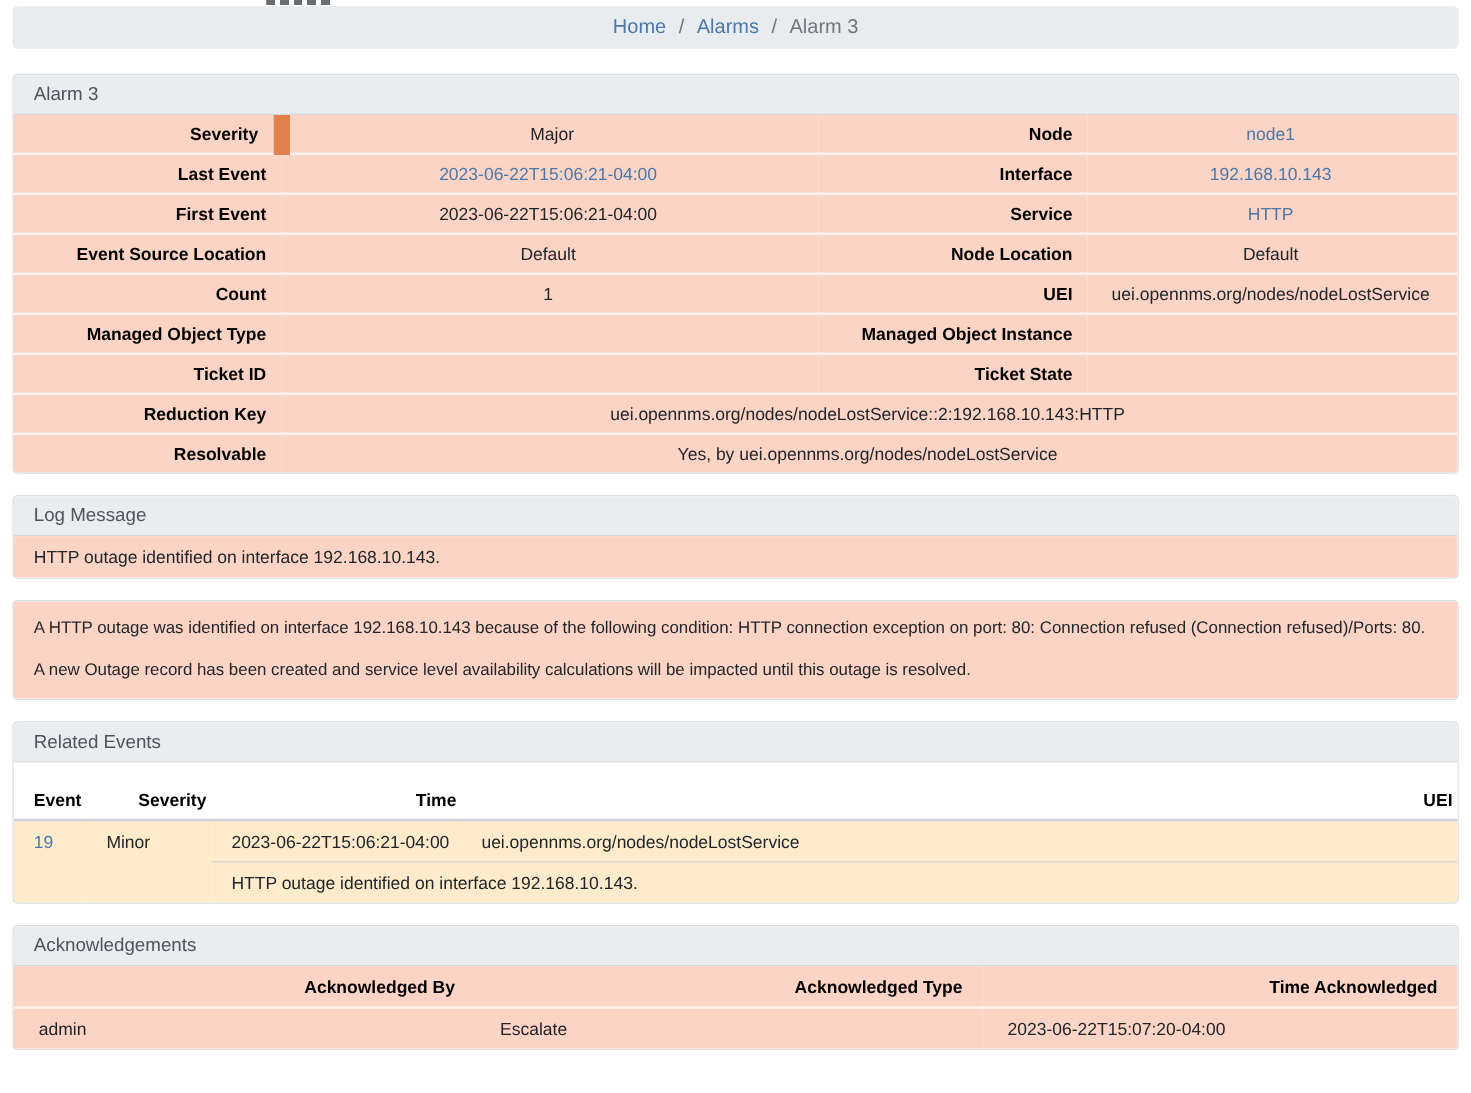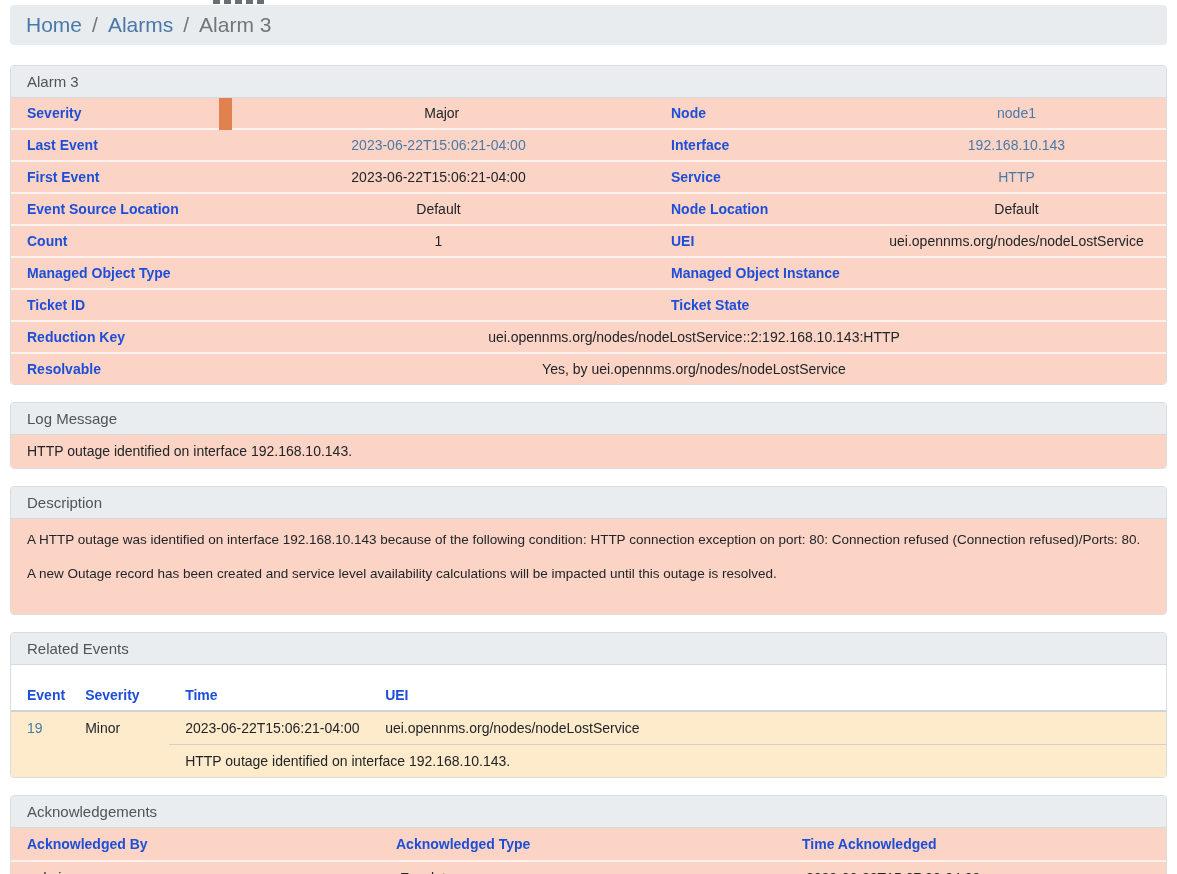--- a/index.html
+++ b/index.html
@@ -17,54 +17,54 @@
     background:repeating-linear-gradient(90deg,#434a50 0 7px,transparent 7px 11px);
     opacity:.8;
   }
 
   .page { padding:5px 10px; }
 
   
   .breadcrumb{
     display:flex; align-items:center; gap:10px;
     background:var(--breadcrumb-bg,#e9ecef);
-    border-radius:4px; padding:8px 16px; margin:0 0 20px 0; font-size:21px;
+    border-radius:4px; padding:8px 16px; margin:0 0 20px 0; font-size:16px;justify-content:center;
   }
   .breadcrumb .sep, .breadcrumb .current { color:#6f767c; }
 
   
   .panel{
     border:1px solid #dadde0; border-radius:4px;
     margin-bottom:17px; overflow:hidden; background:#fff;
   }
   .panel-header{
     background:var(--panel-header-bg,#e9edf0);
     color:var(--panel-header-text,#4d545a);
     border-bottom:1px solid #d6dadd;
     padding:6px 16px; font-size:15px; line-height:19px;
   }
   .panel-body{ padding:8px 16px; }
 
   table{ width:100%; border-collapse:collapse; }
   th,td{ text-align:left; vertical-align:middle; }
-  th{ font-weight:bold; color:#1d4ed8; }
+  th{ font-weight:bold; color:#000000;text-align:right; }
 
   
   .sev-major th, .sev-major td { background:var(--severity-major-bg,#fcd4c5); }
   .alarm-table th, .alarm-table td{ padding:7px 12px 7px 16px; line-height:16px; }
   .alarm-table td{ padding-left:9px;text-align:center; }
   .alarm-table tr + tr th, .alarm-table tr + tr td{
     border-top:2px solid var(--row-separator,#fef2ee);
   }
   .alarm-table .c1{ width:214px; } .alarm-table .c2{ width:430px; }
   .alarm-table .c3{ width:215px; }
   td.sev-indicator{ border-left:13px solid var(--severity-major-indicator,#e0814e); }
 
   .desc-body p{ margin:4px 0 17px 0; line-height:17px; font-size:13.5px; }
-  .desc-body p:last-child{ margin-bottom:24px; }
+  .desc-body p:last-child{ margin-bottom:7px; }
   .log-body{ line-height:17px; }
 
   
   .re-table th{
     background:#fff; padding:22px 4px 7px 16px;
     border-bottom:2px solid #cfd3d6; line-height:16px;
   }
   .re-table td{
     background:var(--severity-minor-bg,#fdebcc);
     padding:8px 4px 8px 16px; line-height:16px; vertical-align:top;
@@ -155,21 +155,20 @@
       </tbody>
     </table>
   </section>
 
   <section class="panel">
     <div class="panel-header">Log Message</div>
     <div class="panel-body sev-major log-body" style="background:var(--severity-major-bg,#fcd4c5);">HTTP outage identified on interface 192.168.10.143.</div>
   </section>
 
   <section class="panel">
-    <div class="panel-header">Description</div>
     <div class="panel-body desc-body" style="background:var(--severity-major-bg,#fcd4c5);">
       <p>A HTTP outage was identified on interface 192.168.10.143 because of the following condition: HTTP connection exception on port: 80: Connection refused (Connection refused)/Ports: 80.</p>
       <p>A new Outage record has been created and service level availability calculations will be impacted until this outage is resolved.</p>
     </div>
   </section>
 
   <section class="panel">
     <div class="panel-header">Related Events</div>
     <table class="re-table">
       <colgroup>

